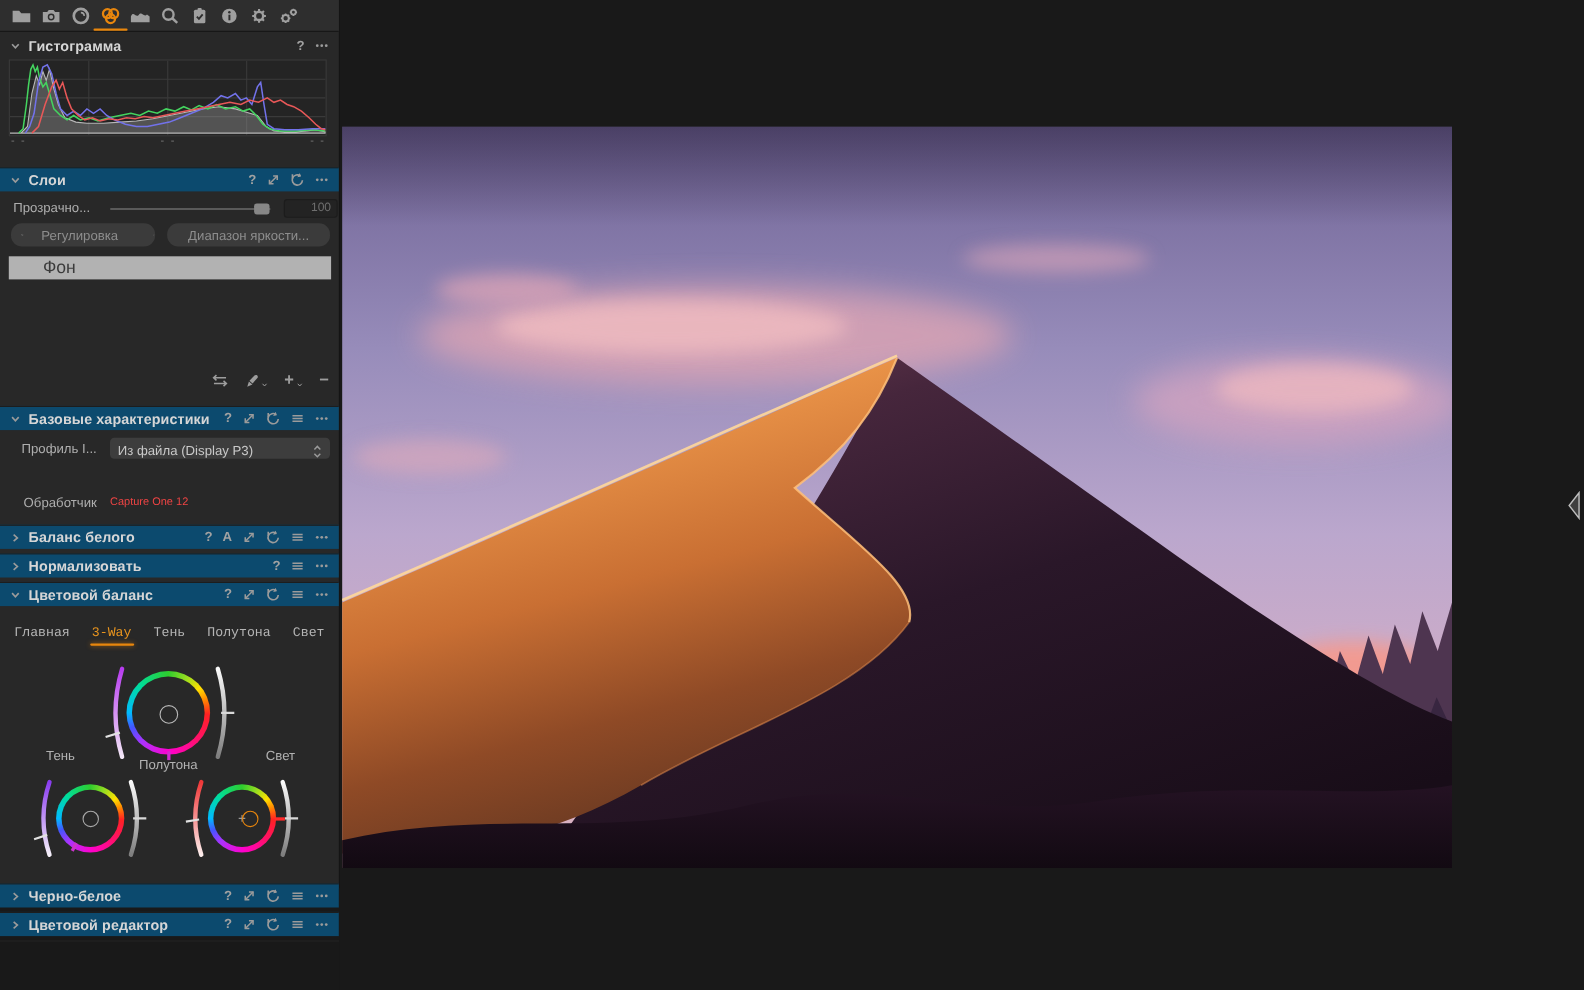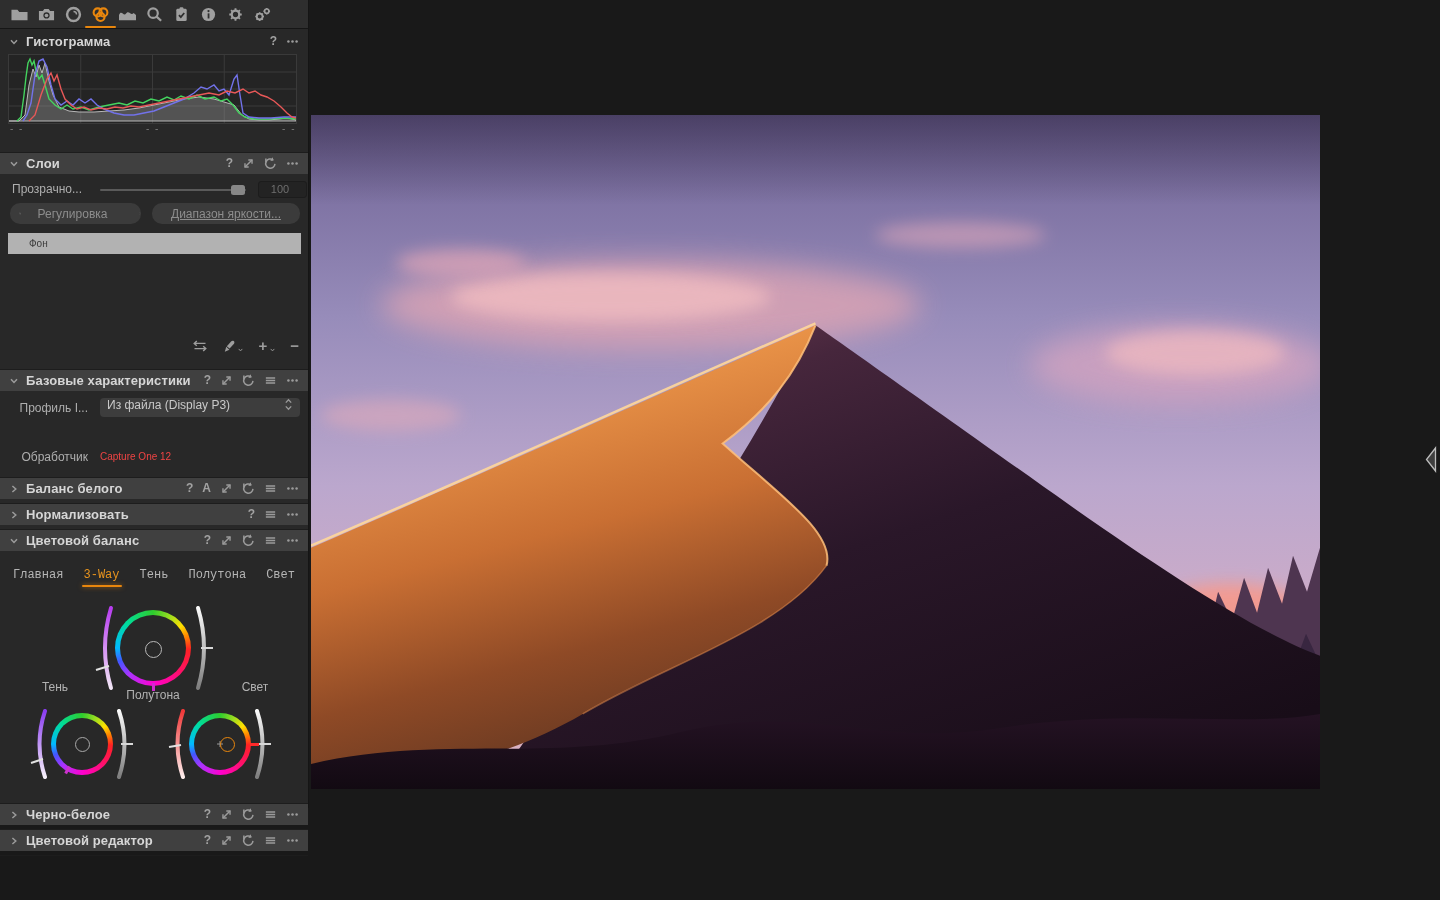--- a/index.html
+++ b/index.html
@@ -9,50 +9,50 @@
     -webkit-font-smoothing:antialiased;
   }
   
   .sidebar{position:absolute;left:0;top:0;width:308px;height:808px;background:#282828;border-right:1px solid #151515;}
   .toolbar{position:absolute;left:0;top:0;right:0;height:28px;background:#2e2e2e;border-bottom:1px solid #161616;display:flex;align-items:center;padding-left:6px;}
   .tbtn{position:relative;width:27px;height:28px;display:flex;align-items:center;justify-content:center;color:#9f9f9f;cursor:pointer;}
   .tbtn svg{width:21px;height:17px;}
   .tbtn.active{color:#e8860d;}
   .tbtn.active::after{content:"";position:absolute;left:-2px;right:-2px;bottom:0;height:2.5px;background:#e8860d;border-radius:1px;}
   
-  .phead{position:absolute;left:0;right:0;height:21px;display:flex;align-items:center;gap:7px;padding-left:9px;border-top:1px solid #1d1d1d;background:#404040;}
+  .phead{position:absolute;left:0;right:0;height:21px;display:flex;align-items:center;gap:7px;padding-left:9px;border-top:1px solid #1d1d1d;background:#0c4a6e;}
   .phead.noborder{border-top:none;background:transparent;}
   .chev{width:10px;height:10px;color:#9b9b9b;flex:0 0 auto;}
   .ptitle{font-size:13px;font-weight:700;color:#d6d6d6;letter-spacing:.1px;}
   .hicons{margin-left:auto;display:flex;align-items:center;gap:9px;padding-right:9px;}
   .hic{width:13px;height:13px;color:#9b9b9b;display:block;}
   .hic-txt{font-size:12px;font-weight:700;color:#a2a2a2;line-height:13px;}
   
   .hist-canvas{position:absolute;left:8px;top:54px;width:287px;height:68px;background:#242424;border:1px solid #3a3a3a;}
   .hist-readouts{position:absolute;left:10px;right:12px;top:123px;display:flex;justify-content:space-between;color:#7a7a7a;font-size:10px;letter-spacing:1.5px;}
   
   .row-label{font-size:12px;color:#aeaeae;}
   .op-label{position:absolute;left:12px;top:182px;}
   .op-track{position:absolute;left:100px;top:189px;width:146px;height:2px;background:#5a5a5a;border-radius:1px;}
   .op-handle{position:absolute;left:131px;top:-4px;width:14px;height:10px;background:#878787;border-radius:2.5px;}
-  .op-value{position:absolute;left:258px;top:181px;width:42px;height:15px;background:#232323;border:1px solid #1c1c1c;border-radius:3px;color:#6e6e6e;font-size:11px;line-height:15px;text-align:center;padding-right:5px;box-sizing:content-box;}
+  .op-value{position:absolute;left:258px;top:181px;width:42px;height:15px;background:#232323;border:1px solid #1c1c1c;border-radius:3px;color:#6e6e6e;font-size:11px;line-height:15px;text-align:right;padding-right:5px;box-sizing:content-box;}
   .btn{position:absolute;height:21px;background:#3b3b3b;border-radius:10px;display:flex;align-items:center;justify-content:center;color:#8d8d8d;font-size:12px;gap:6px;}
   .btn-adjust{left:10px;top:203px;width:131px;justify-content:flex-start;padding-left:9px;box-sizing:border-box;gap:16px;}
   .btn-adjust .spacer{flex:1;}
-  .btn-range{left:152px;top:203px;width:148px;text-decoration:underline;}
-  .layer-bg{position:absolute;left:8px;top:233px;width:293px;height:21px;background:#b2b2b2;display:flex;align-items:center;padding-left:21px;font-size:10px;color:#3b3b3b;box-sizing:border-box;}
+  .btn-range{left:152px;top:203px;width:148px;}
+  .layer-bg{position:absolute;left:8px;top:233px;width:293px;height:21px;background:#b2b2b2;display:flex;align-items:center;padding-left:31px;font-size:16px;color:#3b3b3b;box-sizing:border-box;}
   .layer-tools{position:absolute;right:9px;top:339px;display:flex;align-items:center;gap:14px;color:#9d9d9d;}
   .layer-tools svg{display:block;}
   .tool-group{display:flex;align-items:flex-end;gap:2px;}
   .txt-icon{font-size:15px;font-weight:700;line-height:14px;color:#9d9d9d;}
   .mini-chev{width:7px;height:6px;color:#9d9d9d;}
   
   .bc-row{position:absolute;left:0;right:0;height:19px;display:flex;align-items:center;}
   .bc-label{width:88px;text-align:right;font-size:12px;color:#aeaeae;flex:0 0 auto;}
-  .select{position:absolute;left:100px;width:200px;height:19px;background:#3d3d3d;border-radius:4px;display:flex;align-items:flex-start;padding:0 7px;box-sizing:border-box;color:#c9c9c9;font-size:12px;}
+  .select{position:absolute;left:100px;width:200px;height:19px;background:#3d3d3d;border-radius:4px;display:flex;align-items:flex-end;padding:0 7px;box-sizing:border-box;color:#c9c9c9;font-size:12px;}
   .select .updown{margin-left:auto;width:9px;height:13px;color:#9a9a9a;}
   .bc-value{position:absolute;left:100px;font-size:10px;color:#ef4444;}
   
   .cb-tabs{position:absolute;left:0;right:0;top:564px;height:22px;display:flex;align-items:center;justify-content:space-between;padding:0 13px;}
   .cb-tab{position:relative;font-size:12px;color:#b5b5b5;cursor:pointer;font-family:Liberation Mono, monospace;}
   .cb-tab.active{color:#e8941e;}
   .cb-tab.active::after{content:"";position:absolute;left:-2px;right:-2px;bottom:-5px;height:2px;border-radius:2px;background:#e8860d;box-shadow:0 0 5px rgba(232,134,13,.7);}
   
   .wheel{position:absolute;border-radius:50%;background:conic-gradient(from 0deg,
       #2ecc2e 0deg,#9add20 28deg,#ffe000 52deg,#ff8a00 70deg,#ff2222 92deg,

